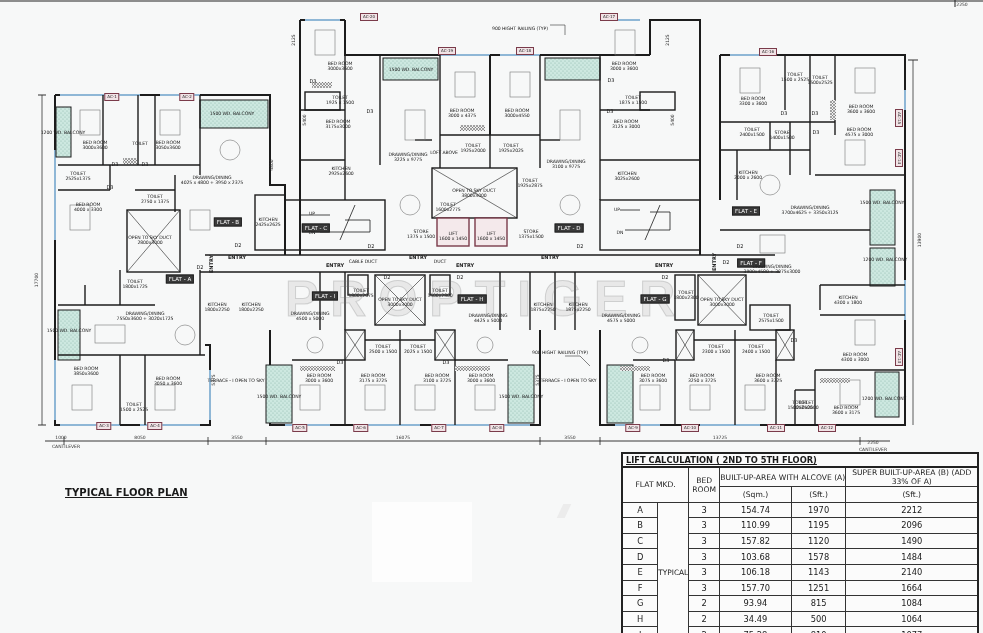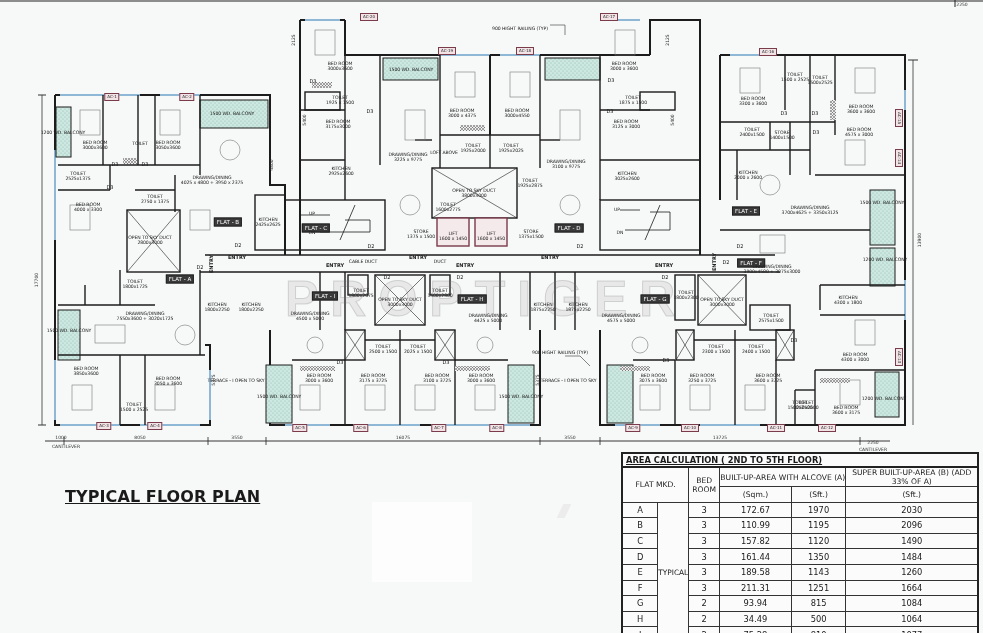--- a/index.html
+++ b/index.html
@@ -40,21 +40,21 @@
     position: absolute; font-size: 4.5px; color: #333; font-family: "DejaVu Sans", sans-serif;
     transform: translate(-50%, -50%); white-space: nowrap;
   }
   .dim-lbl.vert { writing-mode: vertical-rl; transform: translate(-50%, -50%) rotate(180deg); }
   .watermark {
     position: absolute; left: 285px; top: 270px; font-size: 50px; letter-spacing: 12px;
     color: rgba(120,120,120,0.12); font-family: "Liberation Sans", sans-serif; font-weight: bold;
     -webkit-text-stroke: 1px rgba(110,110,110,0.25);
   }
   .title {
-    position: absolute; left: 65px; top: 487px; font-size: 16px; font-weight: bold;
+    position: absolute; left: 65px; top: 487px; font-size: 10px; font-weight: bold;
     text-decoration: underline; letter-spacing: 0.1px;
     font-family: "DejaVu Sans", sans-serif;
   }
   .smudge { position: absolute; left: 372px; top: 502px; width: 100px; height: 80px; background: #fdfdfd; }
   .smudge2 { position: absolute; left: 560px; top: 504px; width: 8px; height: 14px; background: #ececec; transform: skewX(-25deg); }
 
   
   .area-table {
     position: absolute; left: 621px; top: 452px; width: 358px; border-collapse: collapse;
     font-family: "DejaVu Sans", sans-serif; font-size: 8.3px; background: #fbfbfb;
@@ -533,73 +533,73 @@
   <colgroup>
     <col style="width:36px">
       <col style="width:31px">
       <col style="width:31px">
     <col style="width:72px">
       <col style="width:55px">
       <col style="width:133px">
   </colgroup>
   <tbody>
       <tr>
-    <td colspan="6" class="caption-cell">AREA CALCULATION ( 2ND TO 5TH FLOOR)</td>
+    <td colspan="6" class="caption-cell">LIFT CALCULATION ( 2ND TO 5TH FLOOR)</td>
   </tr>
   <tr>
     <th colspan="2" rowspan="2">FLAT MKD.</th>
     <th rowspan="2">BED ROOM</th>
     <th colspan="2">BUILT-UP-AREA WITH ALCOVE (A)</th>
     <th>SUPER BUILT-UP-AREA (B) (ADD 33% OF A)</th>
   </tr>
   <tr>
     <th>(Sqm.)</th>
     <th>(Sft.)</th>
     <th>(Sft.)</th>
   </tr>
   <tr>
     <td>A</td>
     <td rowspan="9" class="group">TYPICAL</td>
     <td>3</td>
-    <td>172.67</td>
+    <td>154.74</td>
     <td>1970</td>
-    <td>2030</td>
+    <td>2212</td>
   </tr>
   <tr>
     <td>B</td>
     <td>3</td>
     <td>110.99</td>
     <td>1195</td>
     <td>2096</td>
   </tr>
   <tr>
     <td>C</td>
     <td>3</td>
     <td>157.82</td>
     <td>1120</td>
     <td>1490</td>
   </tr>
   <tr>
     <td>D</td>
     <td>3</td>
-    <td>161.44</td>
-    <td>1350</td>
+    <td>103.68</td>
+    <td>1578</td>
     <td>1484</td>
   </tr>
   <tr>
     <td>E</td>
     <td>3</td>
-    <td>189.58</td>
+    <td>106.18</td>
     <td>1143</td>
-    <td>1260</td>
+    <td>2140</td>
   </tr>
   <tr>
     <td>F</td>
     <td>3</td>
-    <td>211.31</td>
+    <td>157.70</td>
     <td>1251</td>
     <td>1664</td>
   </tr>
   <tr>
     <td>G</td>
     <td>2</td>
     <td>93.94</td>
     <td>815</td>
     <td>1084</td>
   </tr>

